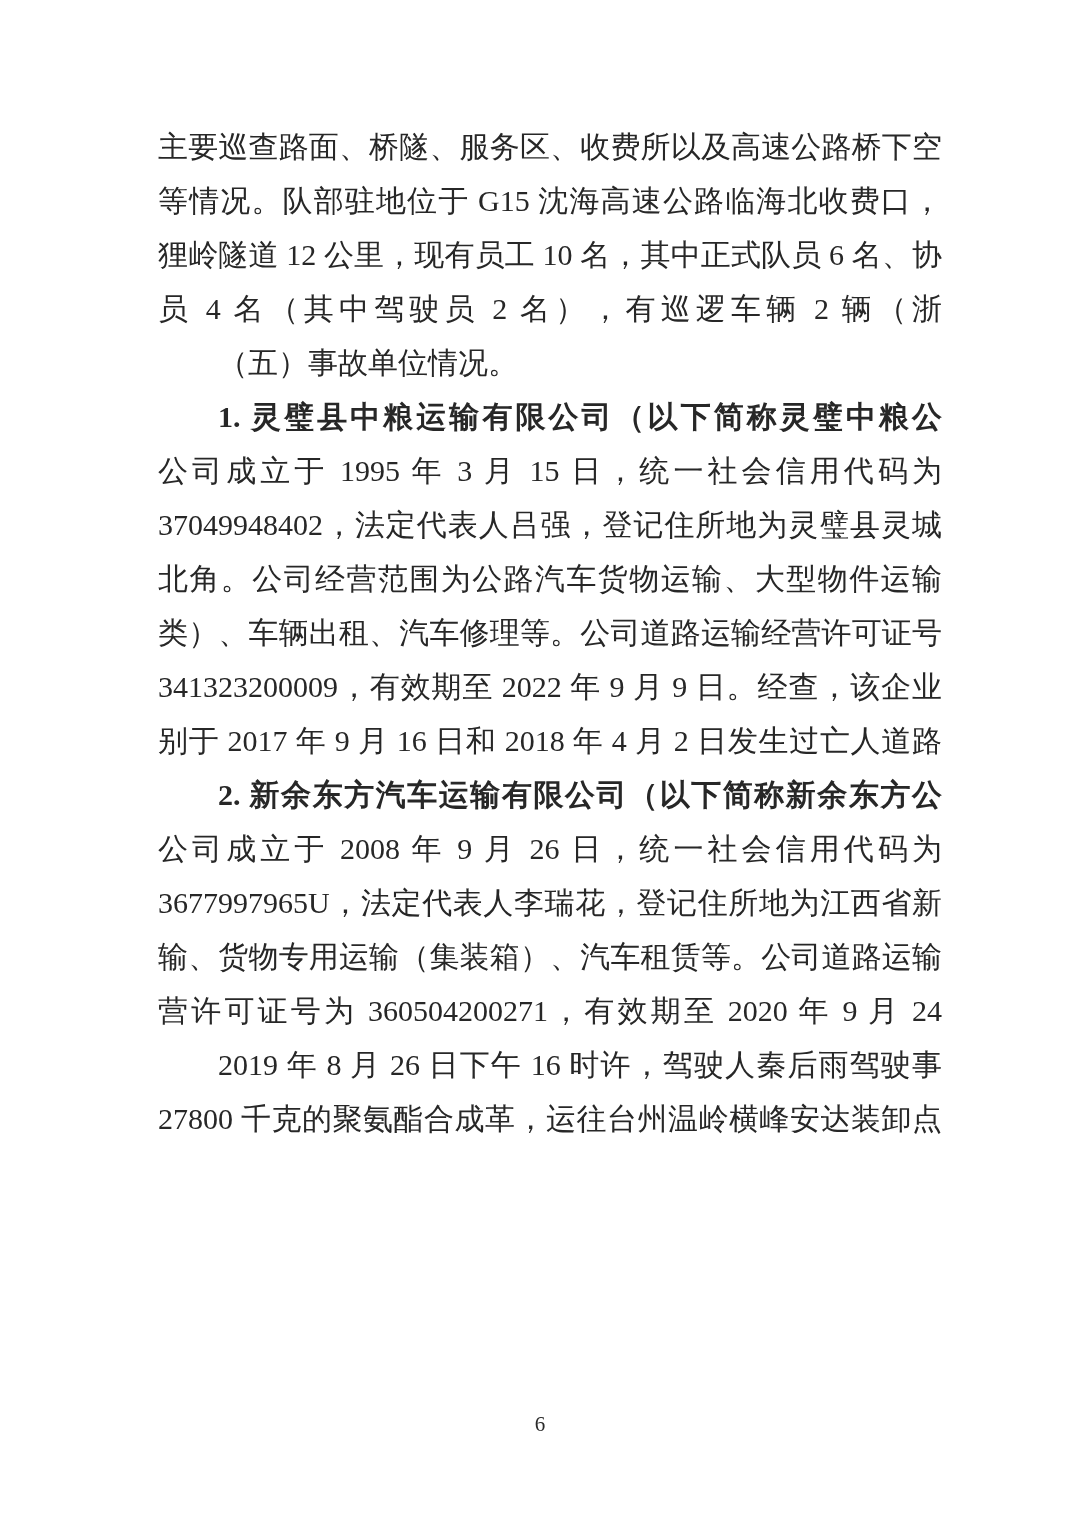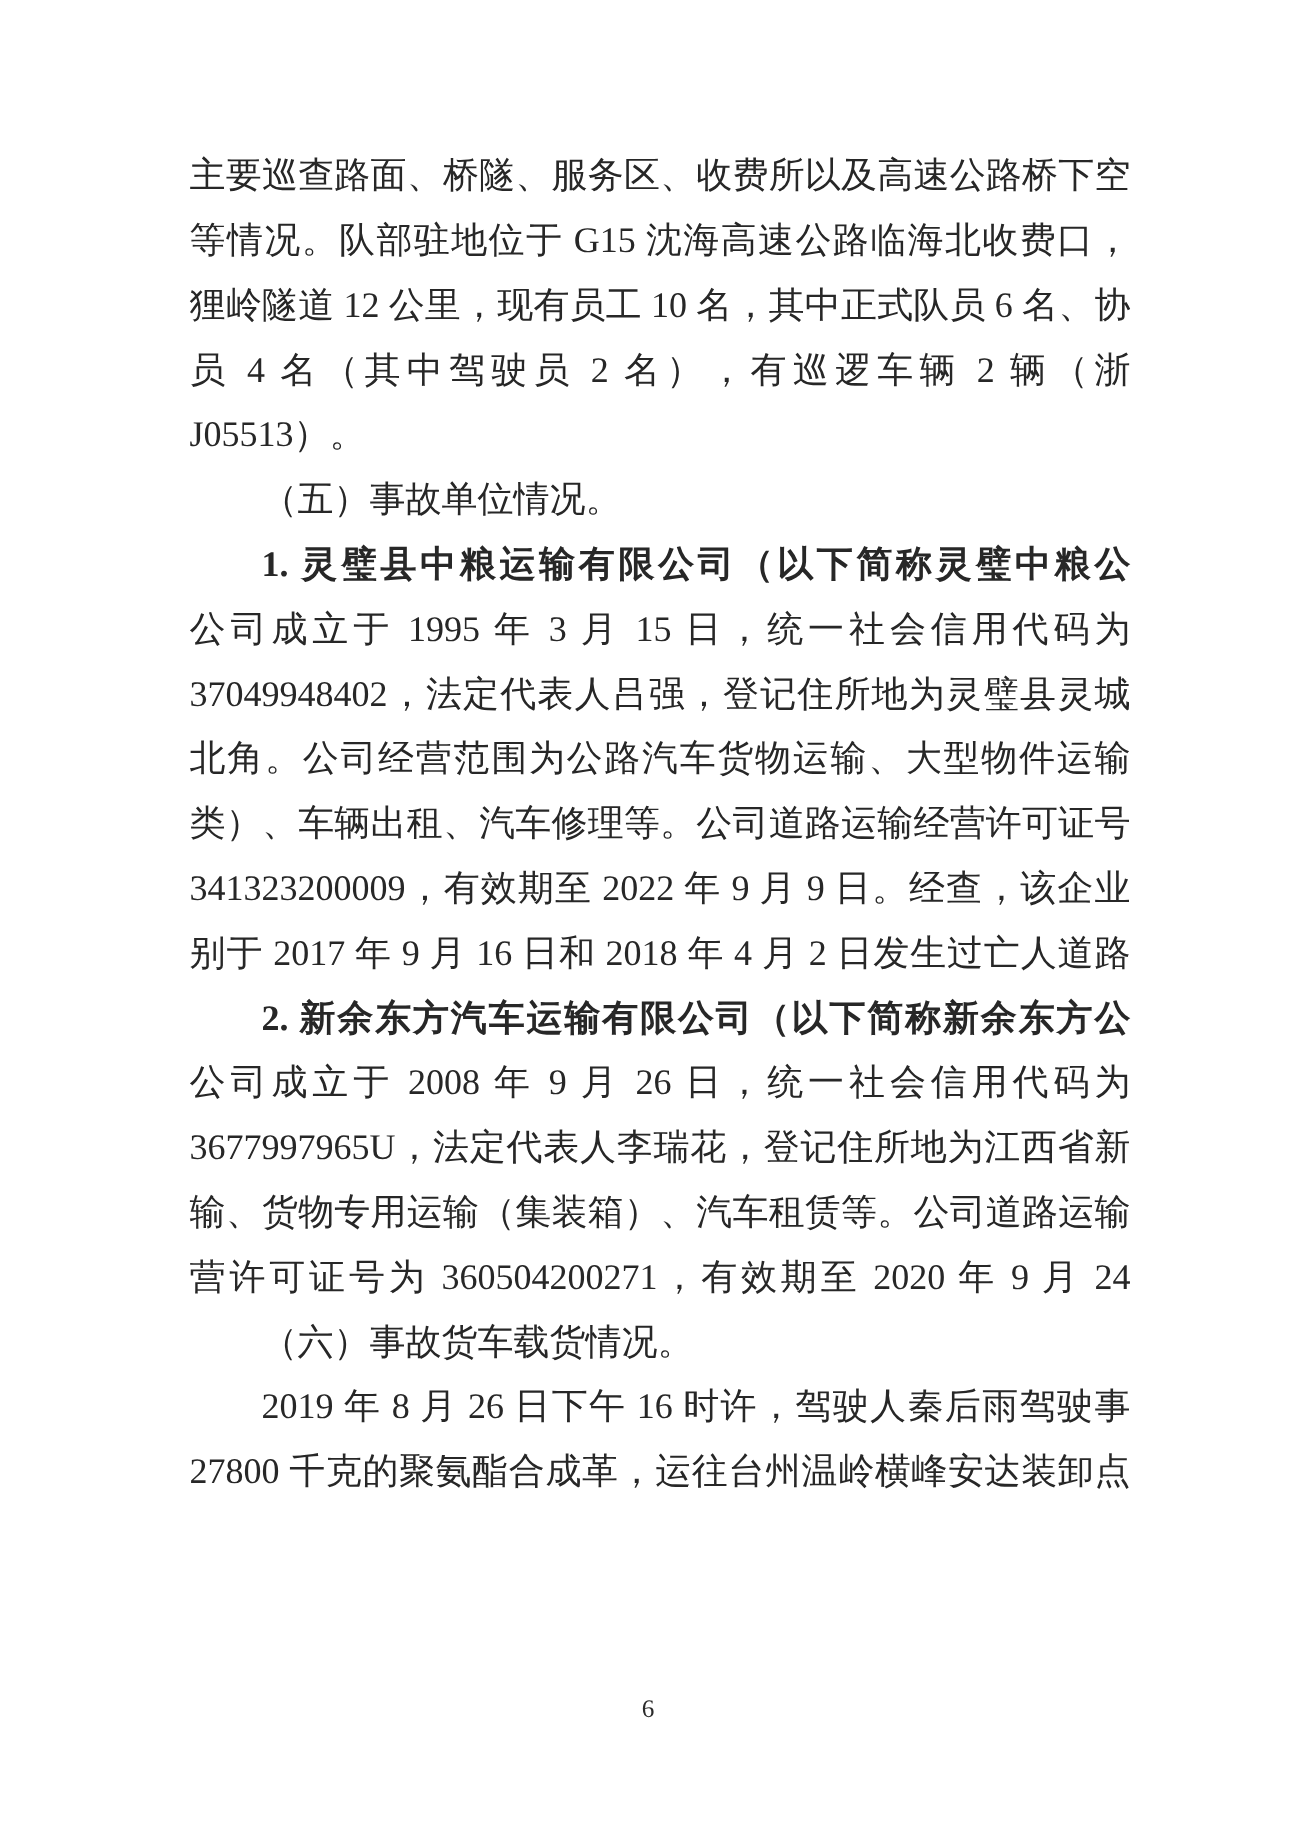--- a/index.html
+++ b/index.html
@@ -52,32 +52,30 @@
 </style>
 </head>
 <body>
 
 <div class="page">
   <div class="doc-body">
       <div class="line fill">主要巡查路面、桥隧、服务区、收费所以及高速公路桥下空间</div>
       <div class="line fill">等情况。队部驻地位于 G15 沈海高速公路临海北收费口，距猫</div>
       <div class="line fill">狸岭隧道 12 公里，现有员工 10 名，其中正式队员 6 名、协管</div>
       <div class="line fill">员 4 名（其中驾驶员 2 名），有巡逻车辆 2 辆（浙 JJ673U、浙</div>
-      <div class="line">J05513）。</div>
       <div class="line indent">（五）事故单位情况。</div>
       <div class="line fill bold indent">1. 灵璧县中粮运输有限公司（以下简称灵璧中粮公司）。</div>
       <div class="line fill">公司成立于 1995 年 3 月 15 日，统一社会信用代码为 9134132</div>
       <div class="line fill">37049948402，法定代表人吕强，登记住所地为灵璧县灵城西</div>
       <div class="line fill">北角。公司经营范围为公路汽车货物运输、大型物件运输（一</div>
       <div class="line fill">类）、车辆出租、汽车修理等。公司道路运输经营许可证号为</div>
       <div class="line fill">341323200009，有效期至 2022 年 9 月 9 日。经查，该企业分</div>
       <div class="line fill">别于 2017 年 9 月 16 日和 2018 年 4 月 2 日发生过亡人道路交</div>
       <div class="line fill bold indent">2. 新余东方汽车运输有限公司（以下简称新余东方公司）。</div>
       <div class="line fill">公司成立于 2008 年 9 月 26 日，统一社会信用代码为 9136050</div>
       <div class="line fill">3677997965U，法定代表人李瑞花，登记住所地为江西省新余</div>
       <div class="line fill">输、货物专用运输（集装箱）、汽车租赁等。公司道路运输经</div>
       <div class="line">营许可证号为 360504200271，有效期至 2020 年 9 月 24 日。</div>
-      <div class="line indent">（六）事故货车载货情况。</div>
       <div class="line fill indent">2019 年 8 月 26 日下午 16 时许，驾驶人秦后雨驾驶事故货</div>
       <div class="line fill">27800 千克的聚氨酯合成革，运往台州温岭横峰安达装卸点和</div>
     </div>
   <div class="page-number">6</div>
 </div>
 
 </body></html>

